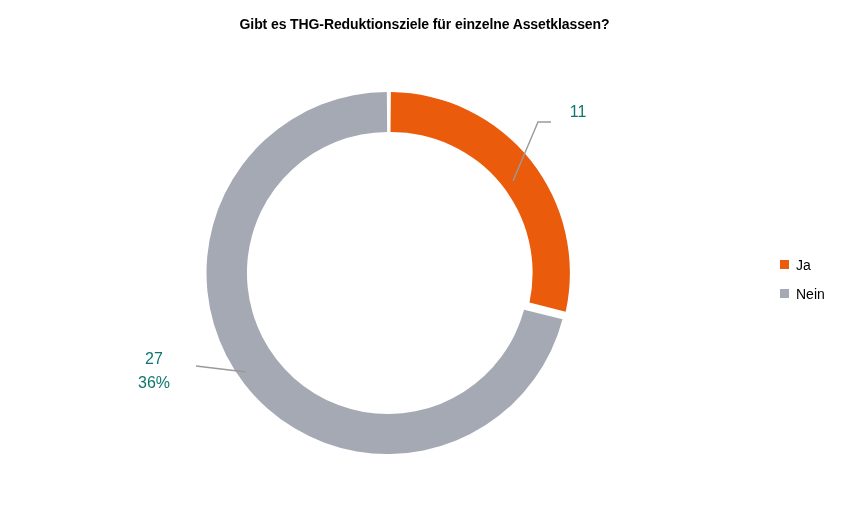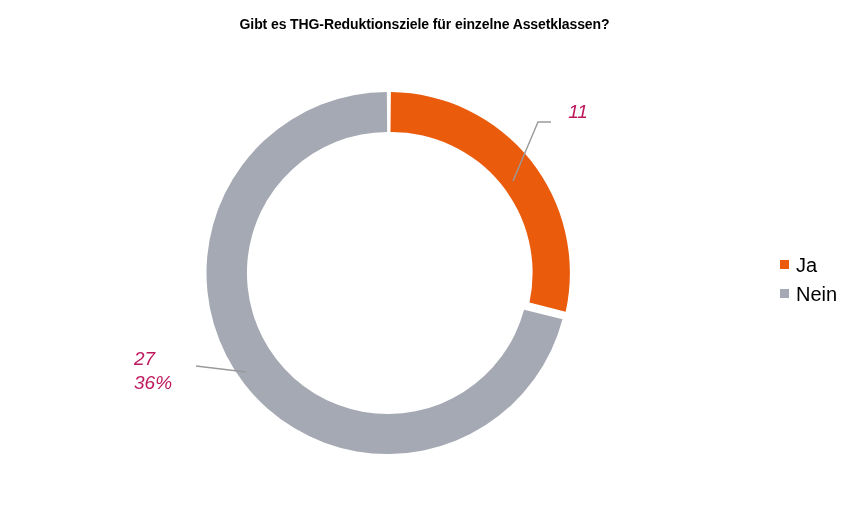--- a/index.html
+++ b/index.html
@@ -40,63 +40,62 @@
     position: absolute;
     left: 0;
     top: 0;
     width: 849px;
     height: 510px;
   }
 
   
   .data-label {
     position: absolute;
-    font-size: 19px;
+    font-size: 16px;
     line-height: 24px;
-    color: #be185d;
+    color: #0f766e;
     white-space: nowrap;
-    font-style: italic;
   }
   .data-label .dl-value,
   .data-label .dl-pct {
     display: block;
   }
 
   #label-ja {
     left: 540px;
     top: 100px;
     width: 76px;
     text-align: center;
   }
   #label-nein {
-    left: 134px;
+    left: 116px;
     top: 347px;
     width: 76px;
-    text-align: left;
+    text-align: center;
   }
 
   
   .legend {
     position: absolute;
     left: 780px;
     top: 250px;
   }
   .legend-item {
     display: flex;
     align-items: center;
     height: 29px;
   }
   .legend-swatch {
     width: 9px;
     height: 9px;
     flex: 0 0 9px;
     margin-right: 7px;
   }
   .legend-label {
-    font-size: 20px;
+    font-size: 14px;
     line-height: 18px;
     color: #000000;
     white-space: nowrap;
   }
 </style>
 </head>
 <body>
 
 <div id="chart-root">
 

